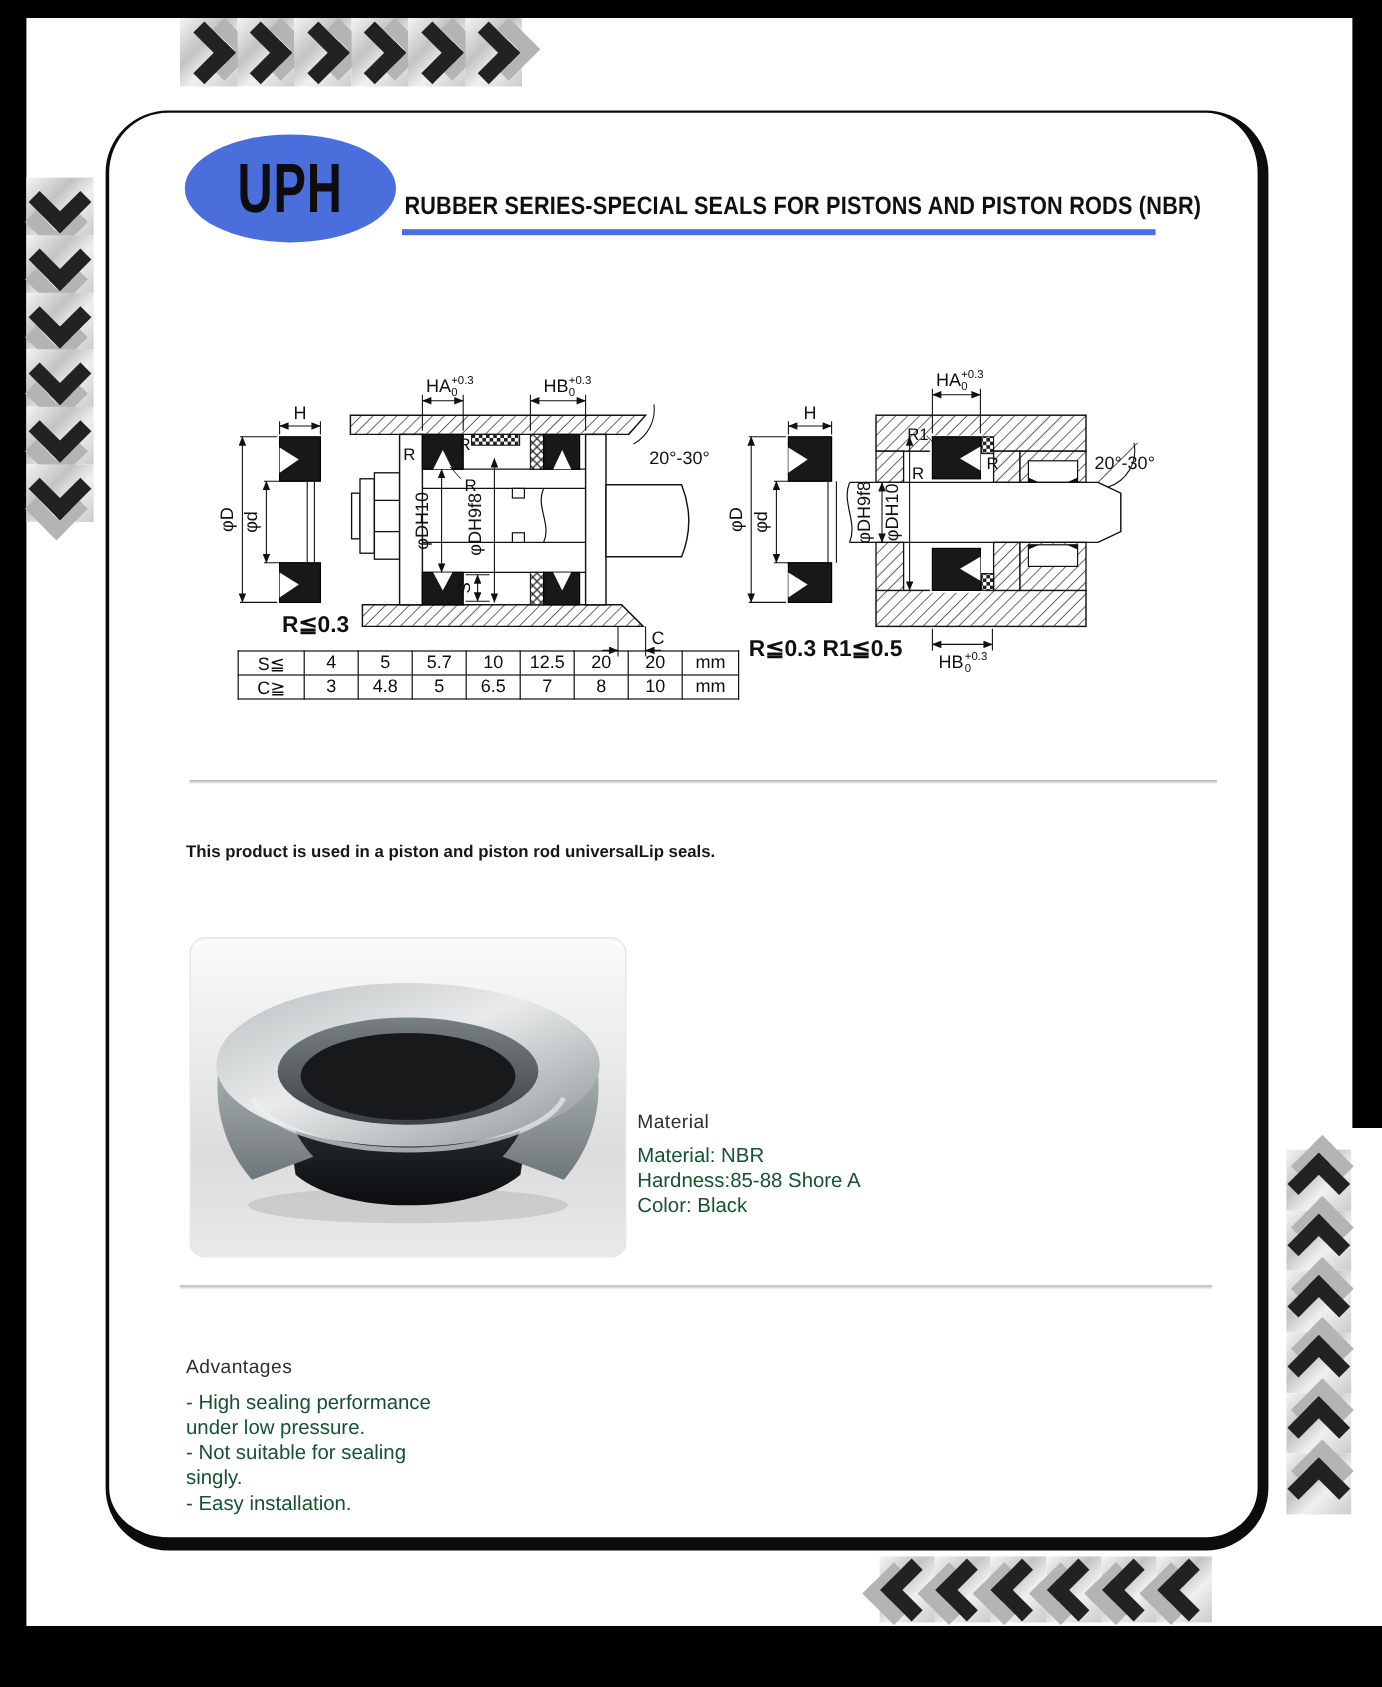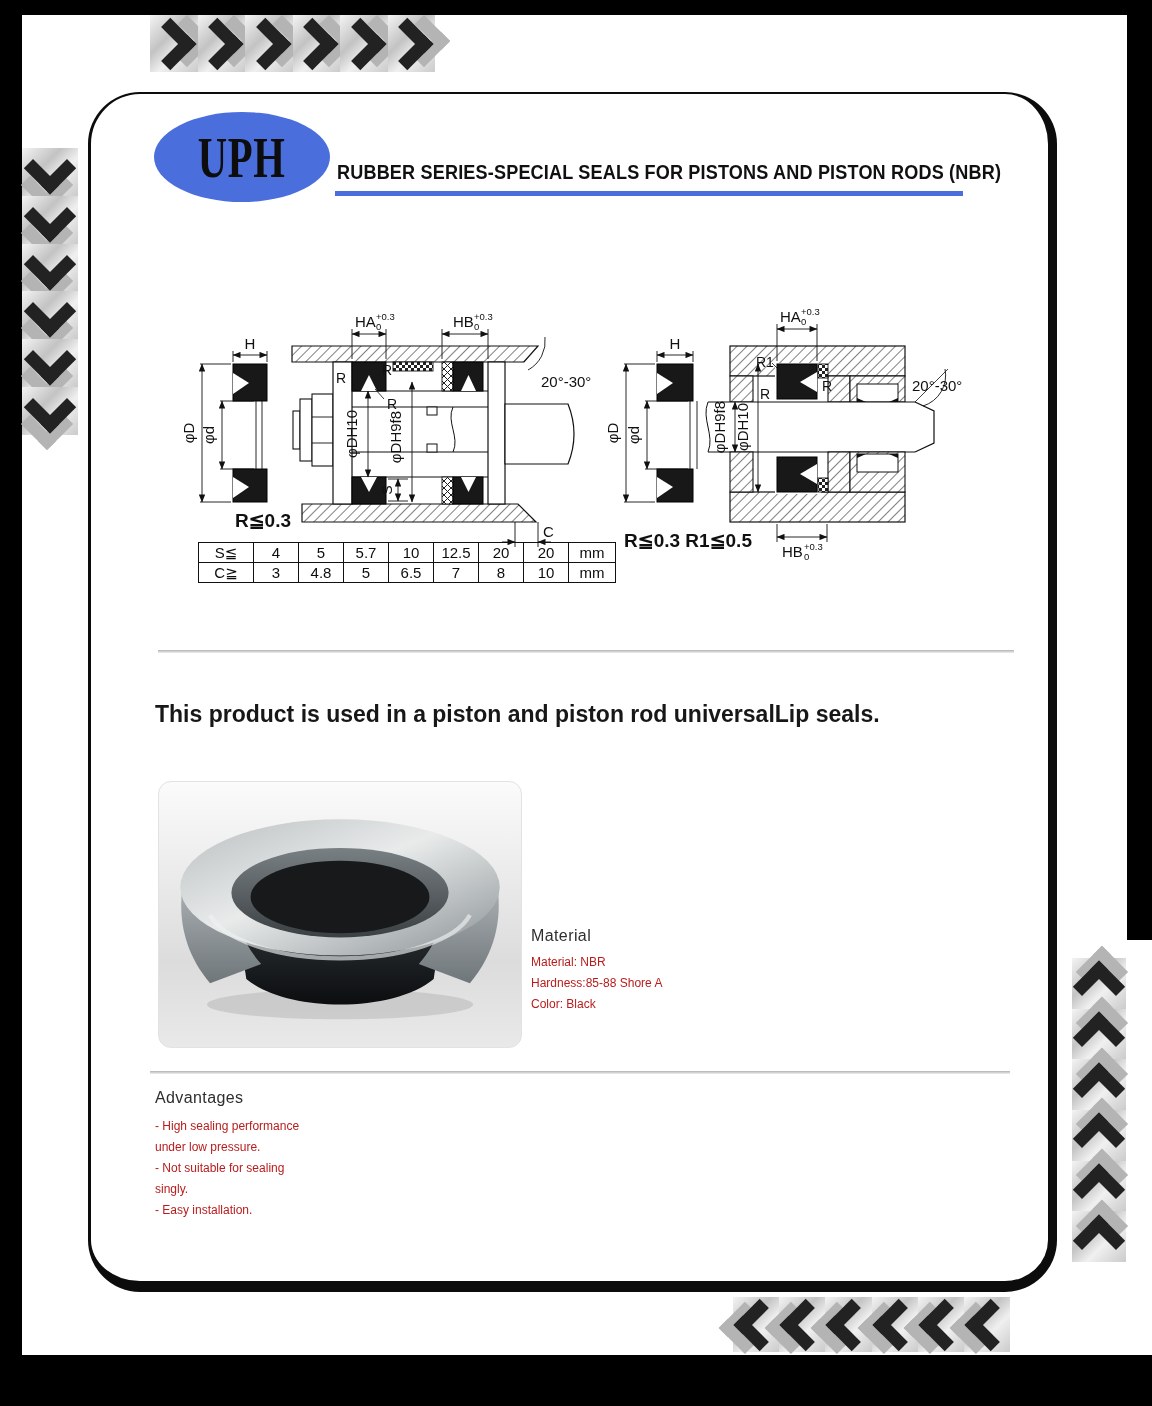--- a/index.html
+++ b/index.html
@@ -57,32 +57,32 @@
   #size-table{position:absolute;left:107px;top:448px;border-collapse:collapse;}
   #size-table td{border:1.6px solid #111;font-size:15px;text-align:center;padding:0 7px;
                  height:19px;min-width:30px;color:#0d0d0d;}
   #size-table td.lbl{min-width:40px;}
   #size-table td.unit{min-width:32px;}
 
   .divider{position:absolute;height:3px;background:linear-gradient(#b3b3b3,#efefef);}
   #divider-1{left:67px;top:556px;width:856px;}
   #divider-2{left:59px;top:977px;width:860px;}
 
-  #intro-text{position:absolute;left:64px;top:607px;font-size:23px;font-weight:bold;color:#171717;text-align:center;}
+  #intro-text{position:absolute;left:64px;top:607px;font-size:14px;font-weight:bold;color:#171717;text-align:center;}
 
   
   #product-card{position:absolute;left:67px;top:687px;width:362px;height:265px;border-radius:13px;
                 background:linear-gradient(180deg,#fbfbfb 0%,#dcdcdc 68%,#e9e9e9 100%);
                 border:1px solid #e2e2e2;overflow:hidden;}
 
   .section-heading{font-size:16px;color:#2e2e2e;letter-spacing:0.4px;margin:0 0 7px 0;font-weight:400;}
-  .body-line{font-size:12px;color:#b91c1c;line-height:21px;}
+  .body-line{font-size:17px;color:#14532d;line-height:21px;}
   #material-block{position:absolute;left:440px;top:833px;width:280px;}
   #advantages-block{position:absolute;left:64px;top:995px;width:330px;}
-  #advantages-block .section-heading{margin-bottom:9px;}
+  #advantages-block .section-heading{margin-bottom:9px;margin-top:42px;}
   #technical-block{position:absolute;left:694px;top:992px;width:240px;}
   #technical-block .section-heading{margin-bottom:6px;}
 </style>
 </head>
 <body>
 
 <div id="canvas">
 
   <div class="frame" id="frame-top"></div>
   <div class="frame" id="frame-left"></div>
@@ -189,21 +189,21 @@
         <i class="chv"></i>
       </div>
     <div class="cell">
         <i class="chv ghost"></i>
         <i class="chv"></i>
       </div>
   </div>
 
   <div id="page">
 
-    <div id="logo-ellipse" style="background: rgb(74, 110, 220); font-family: Liberation Serif, serif;">
+    <div id="logo-ellipse" style="background: rgb(74, 110, 220);">
       <span id="logo-text">UPH</span>
     </div>
     <div id="doc-title">RUBBER SERIES-SPECIAL SEALS FOR PISTONS AND PISTON RODS (NBR)</div>
     <div id="title-underline" style="background: rgb(74, 110, 220);"></div>
 
     <div id="drawing">
       <svg viewBox="0 0 880 290" xmlns="http://www.w3.org/2000/svg" font-family="Liberation Sans, sans-serif">
         <defs>
           <pattern id="hat" width="7" height="7" patternUnits="userSpaceOnUse" patternTransform="rotate(-45)">
             <rect width="7" height="7" fill="#fff"></rect>

